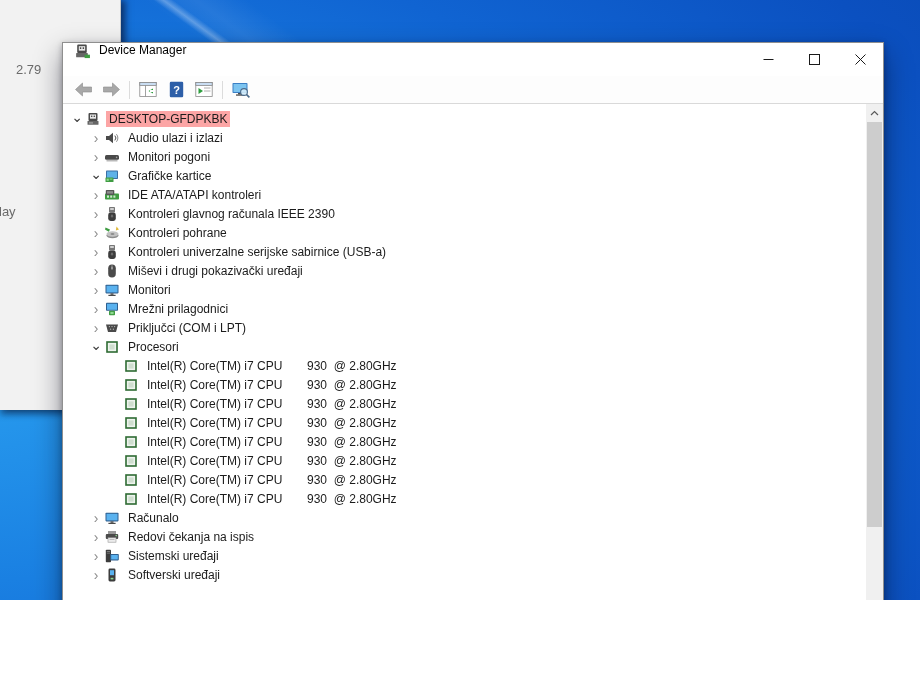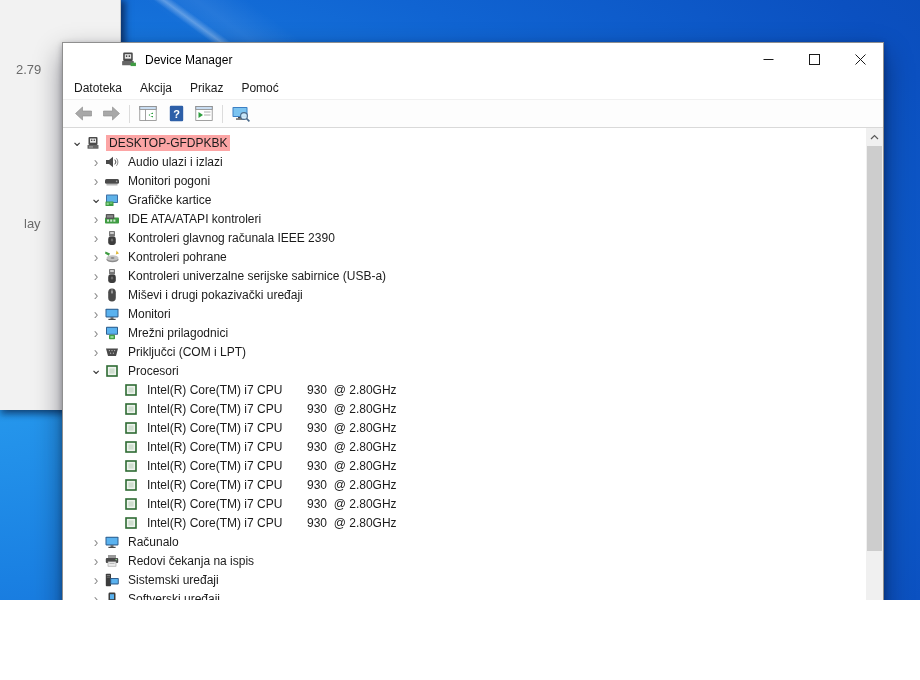--- a/index.html
+++ b/index.html
@@ -17,30 +17,30 @@
   .ray2 { position:absolute; left:262px; top:-170px; width:60px; height:480px;
     background: linear-gradient(90deg, rgba(255,255,255,0) 0%, rgba(255,255,255,0.08) 50%, rgba(255,255,255,0) 100%);
     transform: rotate(-54deg); }
 
   
   .partial-window { position:absolute; left:0; top:0; width:121px; height:410px;
     background:#f2f2f2; border-right:1px solid #c9c9c9;
     box-shadow: 5px 0 6px rgba(8,18,48,0.5), 0 5px 6px rgba(8,18,48,0.4); }
   .pw-text { position:absolute; color:#6b6b6b; font-size:13px; }
   .pw-text.v1 { left:16px; top:62px; }
-  .pw-text.v2 { left:-1px; top:216px;padding-left:25px; }
+  .pw-text.v2 { left:-1px; top:204px; }
 
   
   .dm-window { position:absolute; left:62px; top:42px; width:822px; height:604px;
     background:#ffffff; border:1px solid #8f8f8f;
     box-shadow: 0 12px 26px rgba(0,0,20,0.45), 0 2px 6px rgba(0,0,20,0.3);
     display:flex; flex-direction:column; }
 
   
-  .titlebar { height:33px; flex:0 0 33px; display:flex; align-items:center; padding-left:11px; background:#ffffff;margin-left:46px; }
+  .titlebar { height:33px; flex:0 0 33px; display:flex; align-items:flex-start; padding-left:11px; background:#ffffff; }
   .titlebar .app-icon { width:17px; height:17px; flex:0 0 17px; }
   .titlebar .title { margin-left:8px; font-size:12px; color:#000; }
   .controls { margin-left:auto; display:flex; height:100%; }
   .ctl-btn { width:46px; height:100%; display:flex; align-items:center; justify-content:center; background:transparent; border:none; padding:0; cursor:default; }
   .ctl-btn svg { display:block; }
 
   
   .menubar { height:24px; flex:0 0 24px; display:flex; align-items:center; padding-left:2px; background:#ffffff; border-bottom:1px solid #f0f0f0; }
   .menu-item { padding:0 9px; font-size:12px; color:#1a1a1a; line-height:24px; }
 
@@ -116,26 +116,20 @@
             </svg>
         </button>
         <button class="ctl-btn">
           <svg width="11" height="11" viewBox="0 0 11 11">
               <path d="M0.5 0.5l10 10M10.5 0.5l-10 10" stroke="#1a1a1a" stroke-width="1" fill="none"></path>
             </svg>
         </button>
       </div>
     </div>
 
-    <div class="menubar">
-      <span class="menu-item">Datoteka</span>
-      <span class="menu-item">Akcija</span>
-      <span class="menu-item">Prikaz</span>
-      <span class="menu-item">Pomoć</span>
-    </div>
 
     <div class="toolbar">
       <button class="tb-btn">
           <svg width="19" height="17" viewBox="0 0 19 17">
             <path d="M8.5 2L1.5 8.5 8.5 15v-4h9V6h-9z" fill="#a8a8a8" stroke="#8a8a8a" stroke-width="0.6"></path>
           </svg>
         </button>
       <button class="tb-btn">
           <svg width="19" height="17" viewBox="0 0 19 17">
             <path d="M10.5 2l7 6.5-7 6.5v-4h-9V6h9z" fill="#a8a8a8" stroke="#8a8a8a" stroke-width="0.6"></path>

